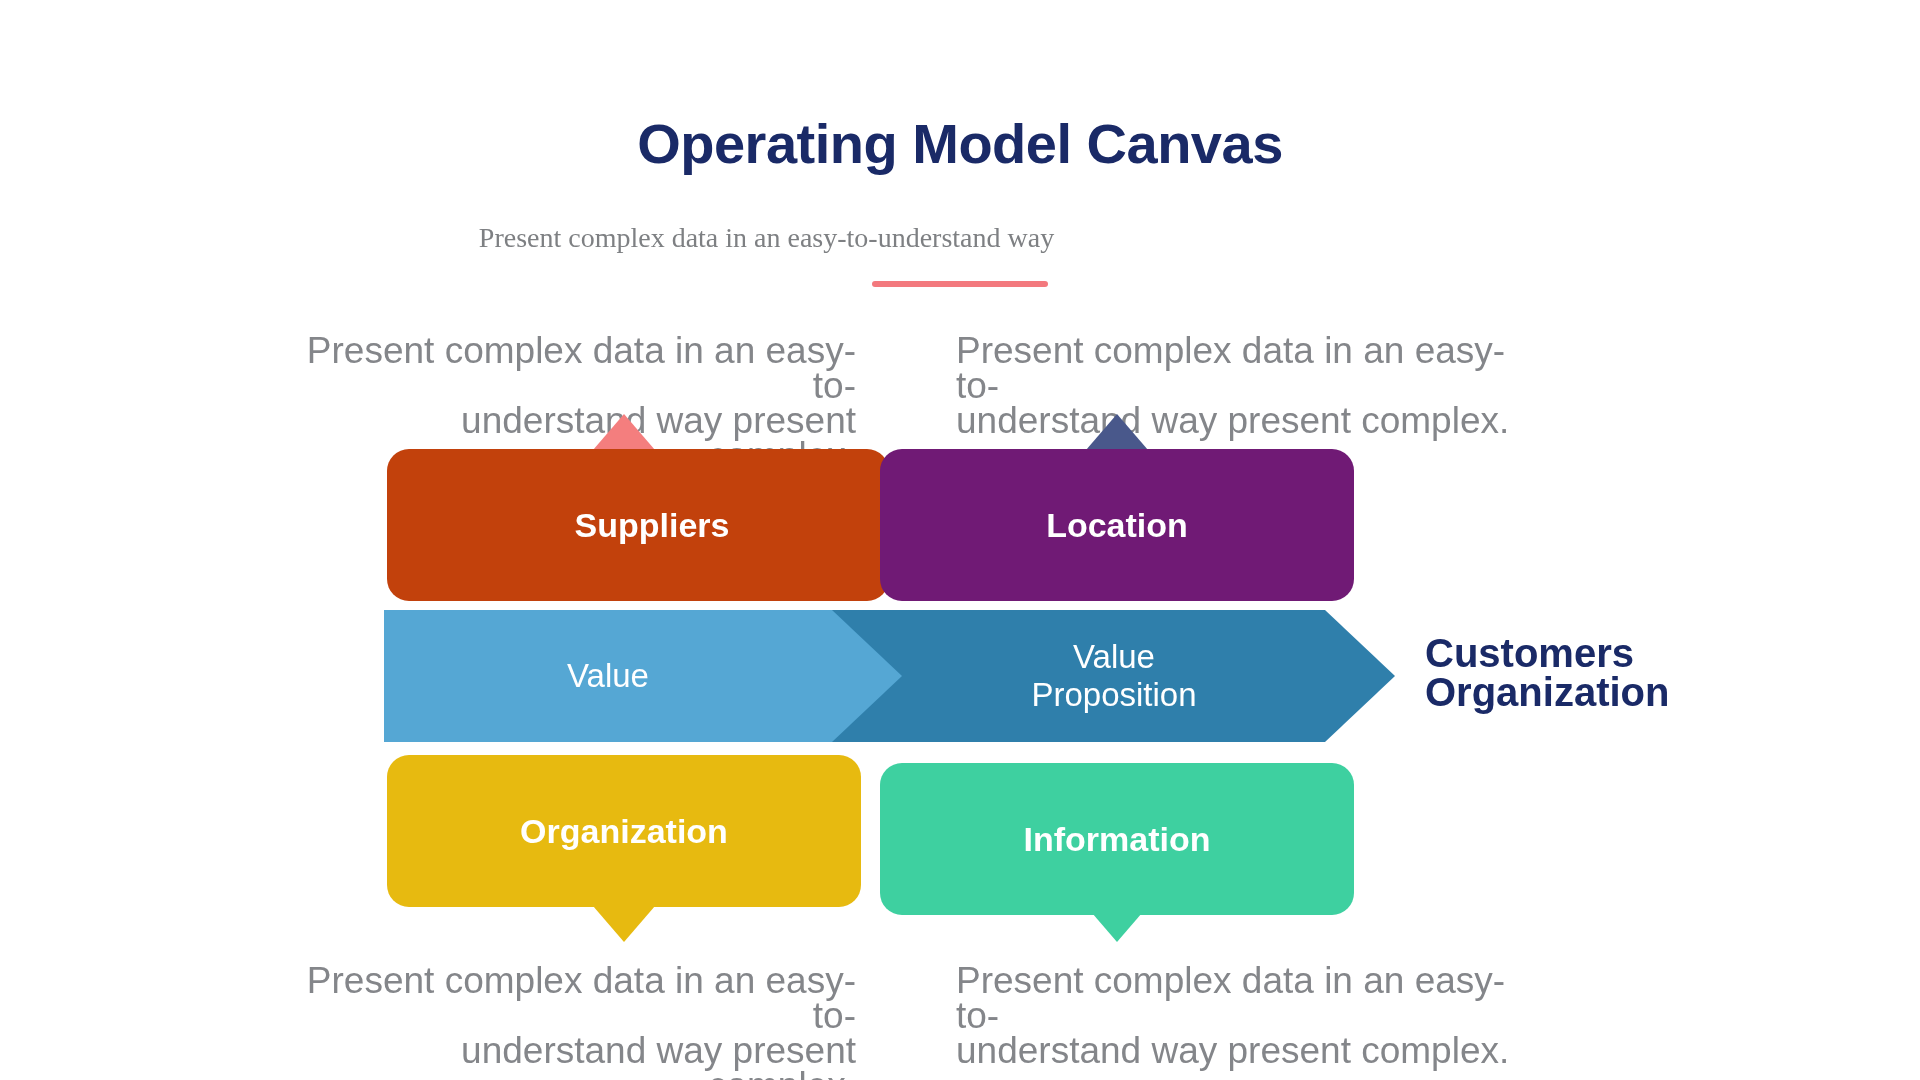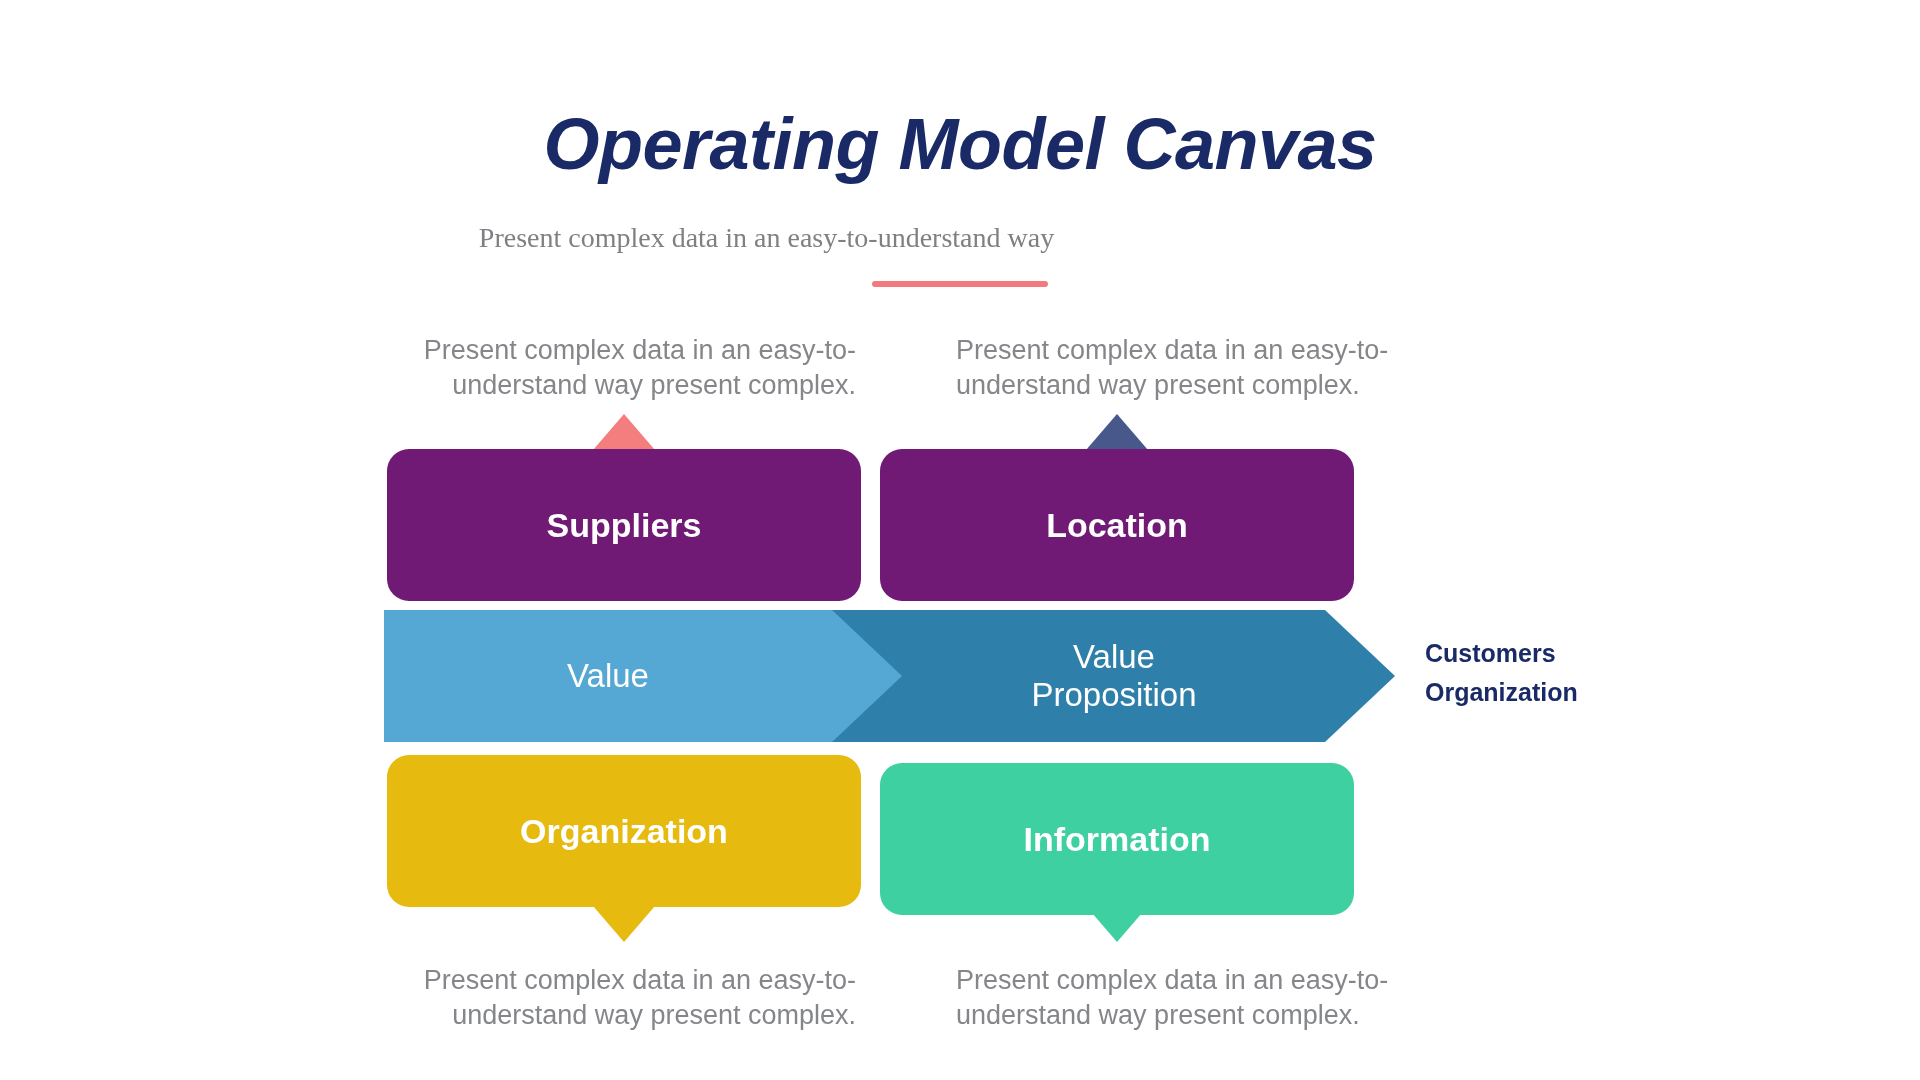--- a/index.html
+++ b/index.html
@@ -1,26 +1,26 @@
 <!DOCTYPE html>
 <html><head>
 <meta charset="utf-8">
 <style>
   html,body{margin:0;padding:0;background:#fff;}
   .canvas{position:relative;width:1920px;height:1080px;background:#ffffff;overflow:hidden;
           font-family:"Liberation Sans", sans-serif;}
   .abs{position:absolute;}
 
   .title{left:0;top:98px;width:1920px;text-align:center;
-         font-size:72px;font-weight:700;letter-spacing:-0.5px;line-height:92px;font-style:italic;}
+         font-size:56px;font-weight:700;letter-spacing:-0.5px;line-height:92px;}
   .subtitle{left:0;top:220px;width:1533px;text-align:center;
             font-size:28px;font-weight:400;line-height:36px;font-family:Liberation Serif, serif;}
   .underline{left:872px;top:281px;width:176px;height:6px;border-radius:3px;}
 
-  .desc{font-size:27px;line-height:35px;font-weight:400;}
+  .desc{font-size:37px;line-height:35px;font-weight:400;}
   .desc-tl{left:306px;top:333px;width:550px;text-align:right;}
   .desc-tr{left:956px;top:333px;width:560px;text-align:left;}
   .desc-bl{left:306px;top:963px;width:550px;text-align:right;}
   .desc-br{left:956px;top:963px;width:560px;text-align:left;}
 
   .bubble{width:474px;height:152px;border-radius:22px;
           display:flex;align-items:center;justify-content:center;}
   .bubble .label{color:#ffffff;font-size:34px;font-weight:700;}
   .box-suppliers{left:387px;top:449px;}
   .box-location{left:880px;top:449px;}
@@ -35,21 +35,21 @@
   .ptr-organization{left:593px;top:906px;}
   .ptr-information{left:1086px;top:906px;}
 
   .arrows-svg{left:384px;top:610px;width:1011px;height:132px;}
   .arrow-label{top:610px;height:132px;display:flex;flex-direction:column;
                align-items:center;justify-content:center;
                color:#ffffff;font-size:33px;font-weight:400;line-height:38px;text-align:center;}
   .al-vd{left:384px;width:448px;}
   .al-vp{left:902px;width:424px;}
 
-  .beneficiary{left:1425px;top:634px;font-size:25px;font-weight:700;line-height:39px;text-align:left;}
+  .beneficiary{left:1425px;top:634px;font-size:40px;font-weight:700;line-height:39px;text-align:left;}
 </style>
 </head>
 <body>
 
 <div class="canvas">
 
   <div class="abs title" style="color: rgb(26, 42, 103);">Operating Model Canvas</div>
 
   <div class="abs subtitle" style="color: rgb(126, 128, 131);">Present complex data in an easy-to-understand way</div>
 
@@ -66,21 +66,21 @@
   <div class="abs desc desc-bl" style="color: rgb(132, 134, 138);">
     <span>Present complex data in an easy-to-</span><br>
     <span>understand way present complex.</span>
   </div>
   <div class="abs desc desc-br" style="color: rgb(132, 134, 138);">
     <span>Present complex data in an easy-to-</span><br>
     <span>understand way present complex.</span>
   </div>
 
   <div class="abs pointer up ptr-suppliers" style="background: rgb(244, 126, 126);"></div>
-  <div class="abs bubble box-suppliers" style="background: #701a75;">
+  <div class="abs bubble box-suppliers" style="background: #c2410c; padding-left: 28px;">
     <span class="label">Suppliers</span>
   </div>
 
   <div class="abs pointer up ptr-location" style="background: rgb(73, 88, 139);"></div>
   <div class="abs bubble box-location" style="background: #701a75;">
     <span class="label">Location</span>
   </div>
 
   <div class="abs pointer down ptr-organization" style="background: rgb(231, 186, 16);"></div>
   <div class="abs bubble box-organization" style="background: rgb(231, 186, 16);">

